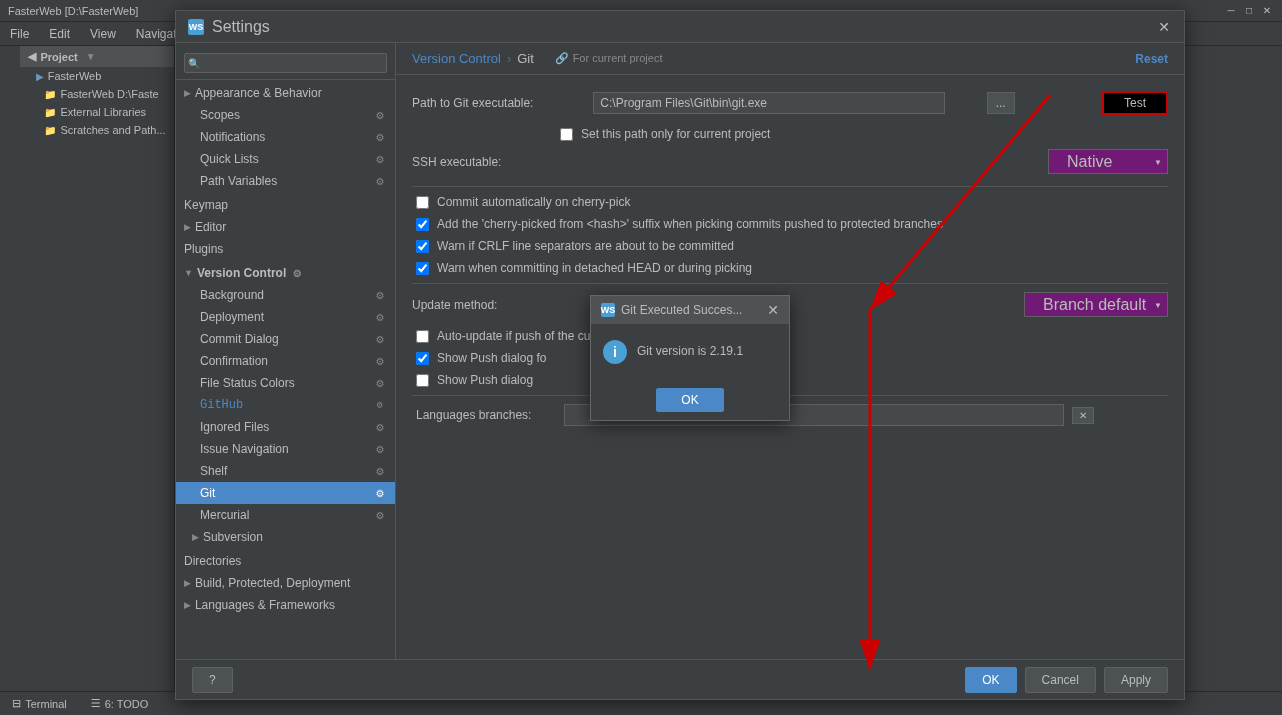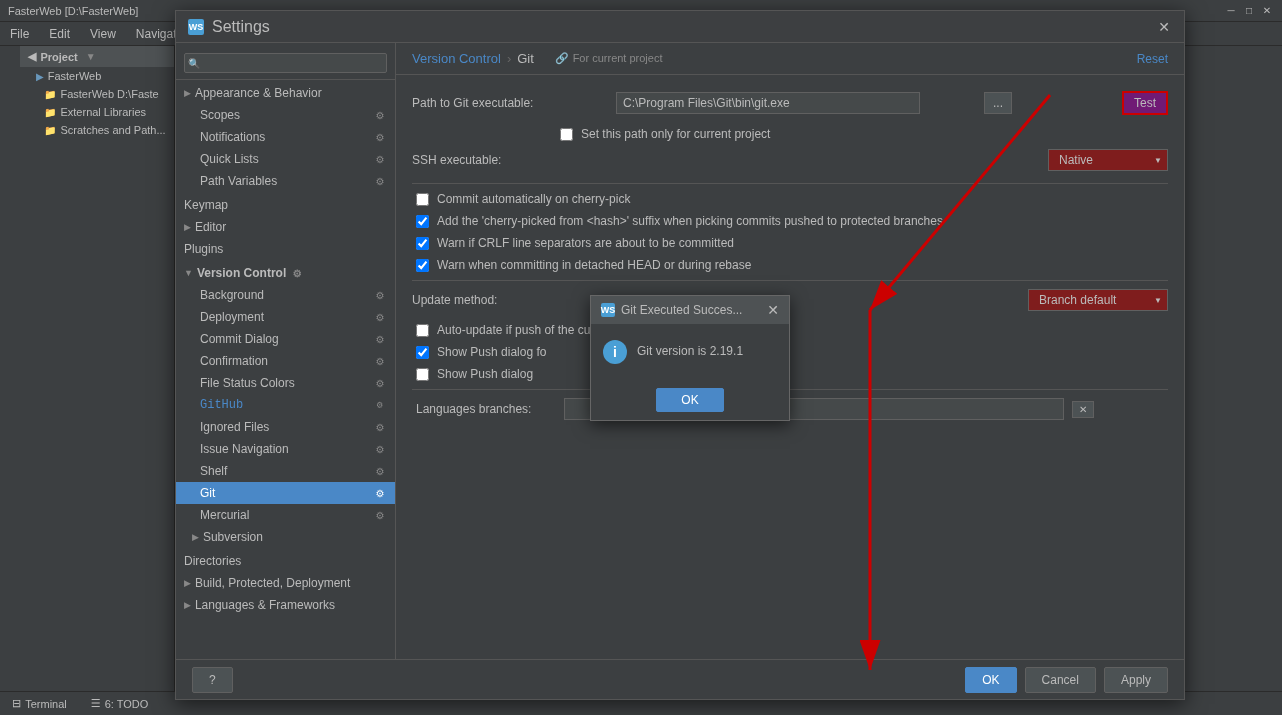--- a/index.html
+++ b/index.html
@@ -249,20 +249,21 @@
       color: #bbbbbb;
     }
     .breadcrumb-sep { color: #666; }
     .breadcrumb-link { color: #4a88c7; cursor: pointer; }
     .reset-btn {
       color: #4a88c7;
       cursor: pointer;
       font-size: 12px;
       background: none;
       border: none;
+      font-weight: bold;
     }
 
     
     .settings-form {
       padding: 16px;
     }
     .form-row {
       display: flex;
       align-items: center;
       margin-bottom: 12px;
@@ -309,25 +310,25 @@
     }
     .checkbox-row input[type=checkbox] {
       width: 13px; height: 13px;
       cursor: pointer;
     }
     .checkbox-label {
       font-size: 12px;
       color: #bbbbbb;
     }
     .form-select {
-      background: #7f1d1d;
+      background: #701a75;
       border: 1px solid #606060;
       color: #bbbbbb;
-      padding: 3px 20px 3px 10px;
-      font-size: 12px;
+      padding: 3px 20px 3px 18px;
+      font-size: 16px;
       outline: none;
       cursor: pointer;
       appearance: none;
       -webkit-appearance: none;
       min-width: 120px;
       position: relative;
     }
     .select-wrap {
       position: relative;
       display: inline-block;
@@ -662,24 +663,24 @@
             🔗 <span>For current project</span>
           </span>
         </div>
         <button class="reset-btn">Reset</button>
       </div>
 
       <div class="settings-form">
 
         <div class="form-row">
           <span class="form-label">Path to Git executable:</span>
-          <input class="form-input" type="text" style="width: 304px; flex: 0 0 auto;" value="C:\Program Files\Git\bin\git.exe">
+          <input class="form-input" type="text" style="width: 352px; flex: 0 0 auto;" value="C:\Program Files\Git\bin\git.exe">
           <button class="form-btn-ellipsis">...</button>
           <div style="position:relative; display:inline-block;">
-            <button class="form-btn" style="border: 2px solid #cc0000; background: #701a75; color:#bbbbbb; padding:3px 10px; cursor:pointer; font-size:12px;margin-left:46px;">Test</button>
+            <button class="form-btn" style="border: 2px solid #cc0000; background: #000000; color:#bbbbbb; padding:3px 20px; cursor:pointer; font-size:12px;margin-left:46px;">Test</button>
           </div>
         </div>
 
         <div class="checkbox-row" style="padding-left:148px;">
           <input type="checkbox" style="">
           <span class="checkbox-label">Set this path only for current project</span>
         </div>
 
         <div class="form-row">
           <span class="form-label">SSH executable:</span>
@@ -703,21 +704,21 @@
           <span class="checkbox-label">Add the 'cherry-picked from &lt;hash&gt;' suffix when picking commits pushed to protected branches</span>
         </div>
 
         <div class="checkbox-row">
           <input type="checkbox" checked="" style="">
           <span class="checkbox-label">Warn if CRLF line separators are about to be committed</span>
         </div>
 
         <div class="checkbox-row">
           <input type="checkbox" checked="" style="">
-          <span class="checkbox-label">Warn when committing in detached HEAD or during rebase</span>
+          <span class="checkbox-label">Warn when committing in detached HEAD or during picking</span>
         </div>
 
         <div class="section-divider"></div>
 
         <div class="form-row">
           <span class="form-label">Update method:</span>
           <div class="select-wrap">
             <select class="form-select" style="min-width:140px;">
               <option>Branch default</option>
               <option>Merge</option>

